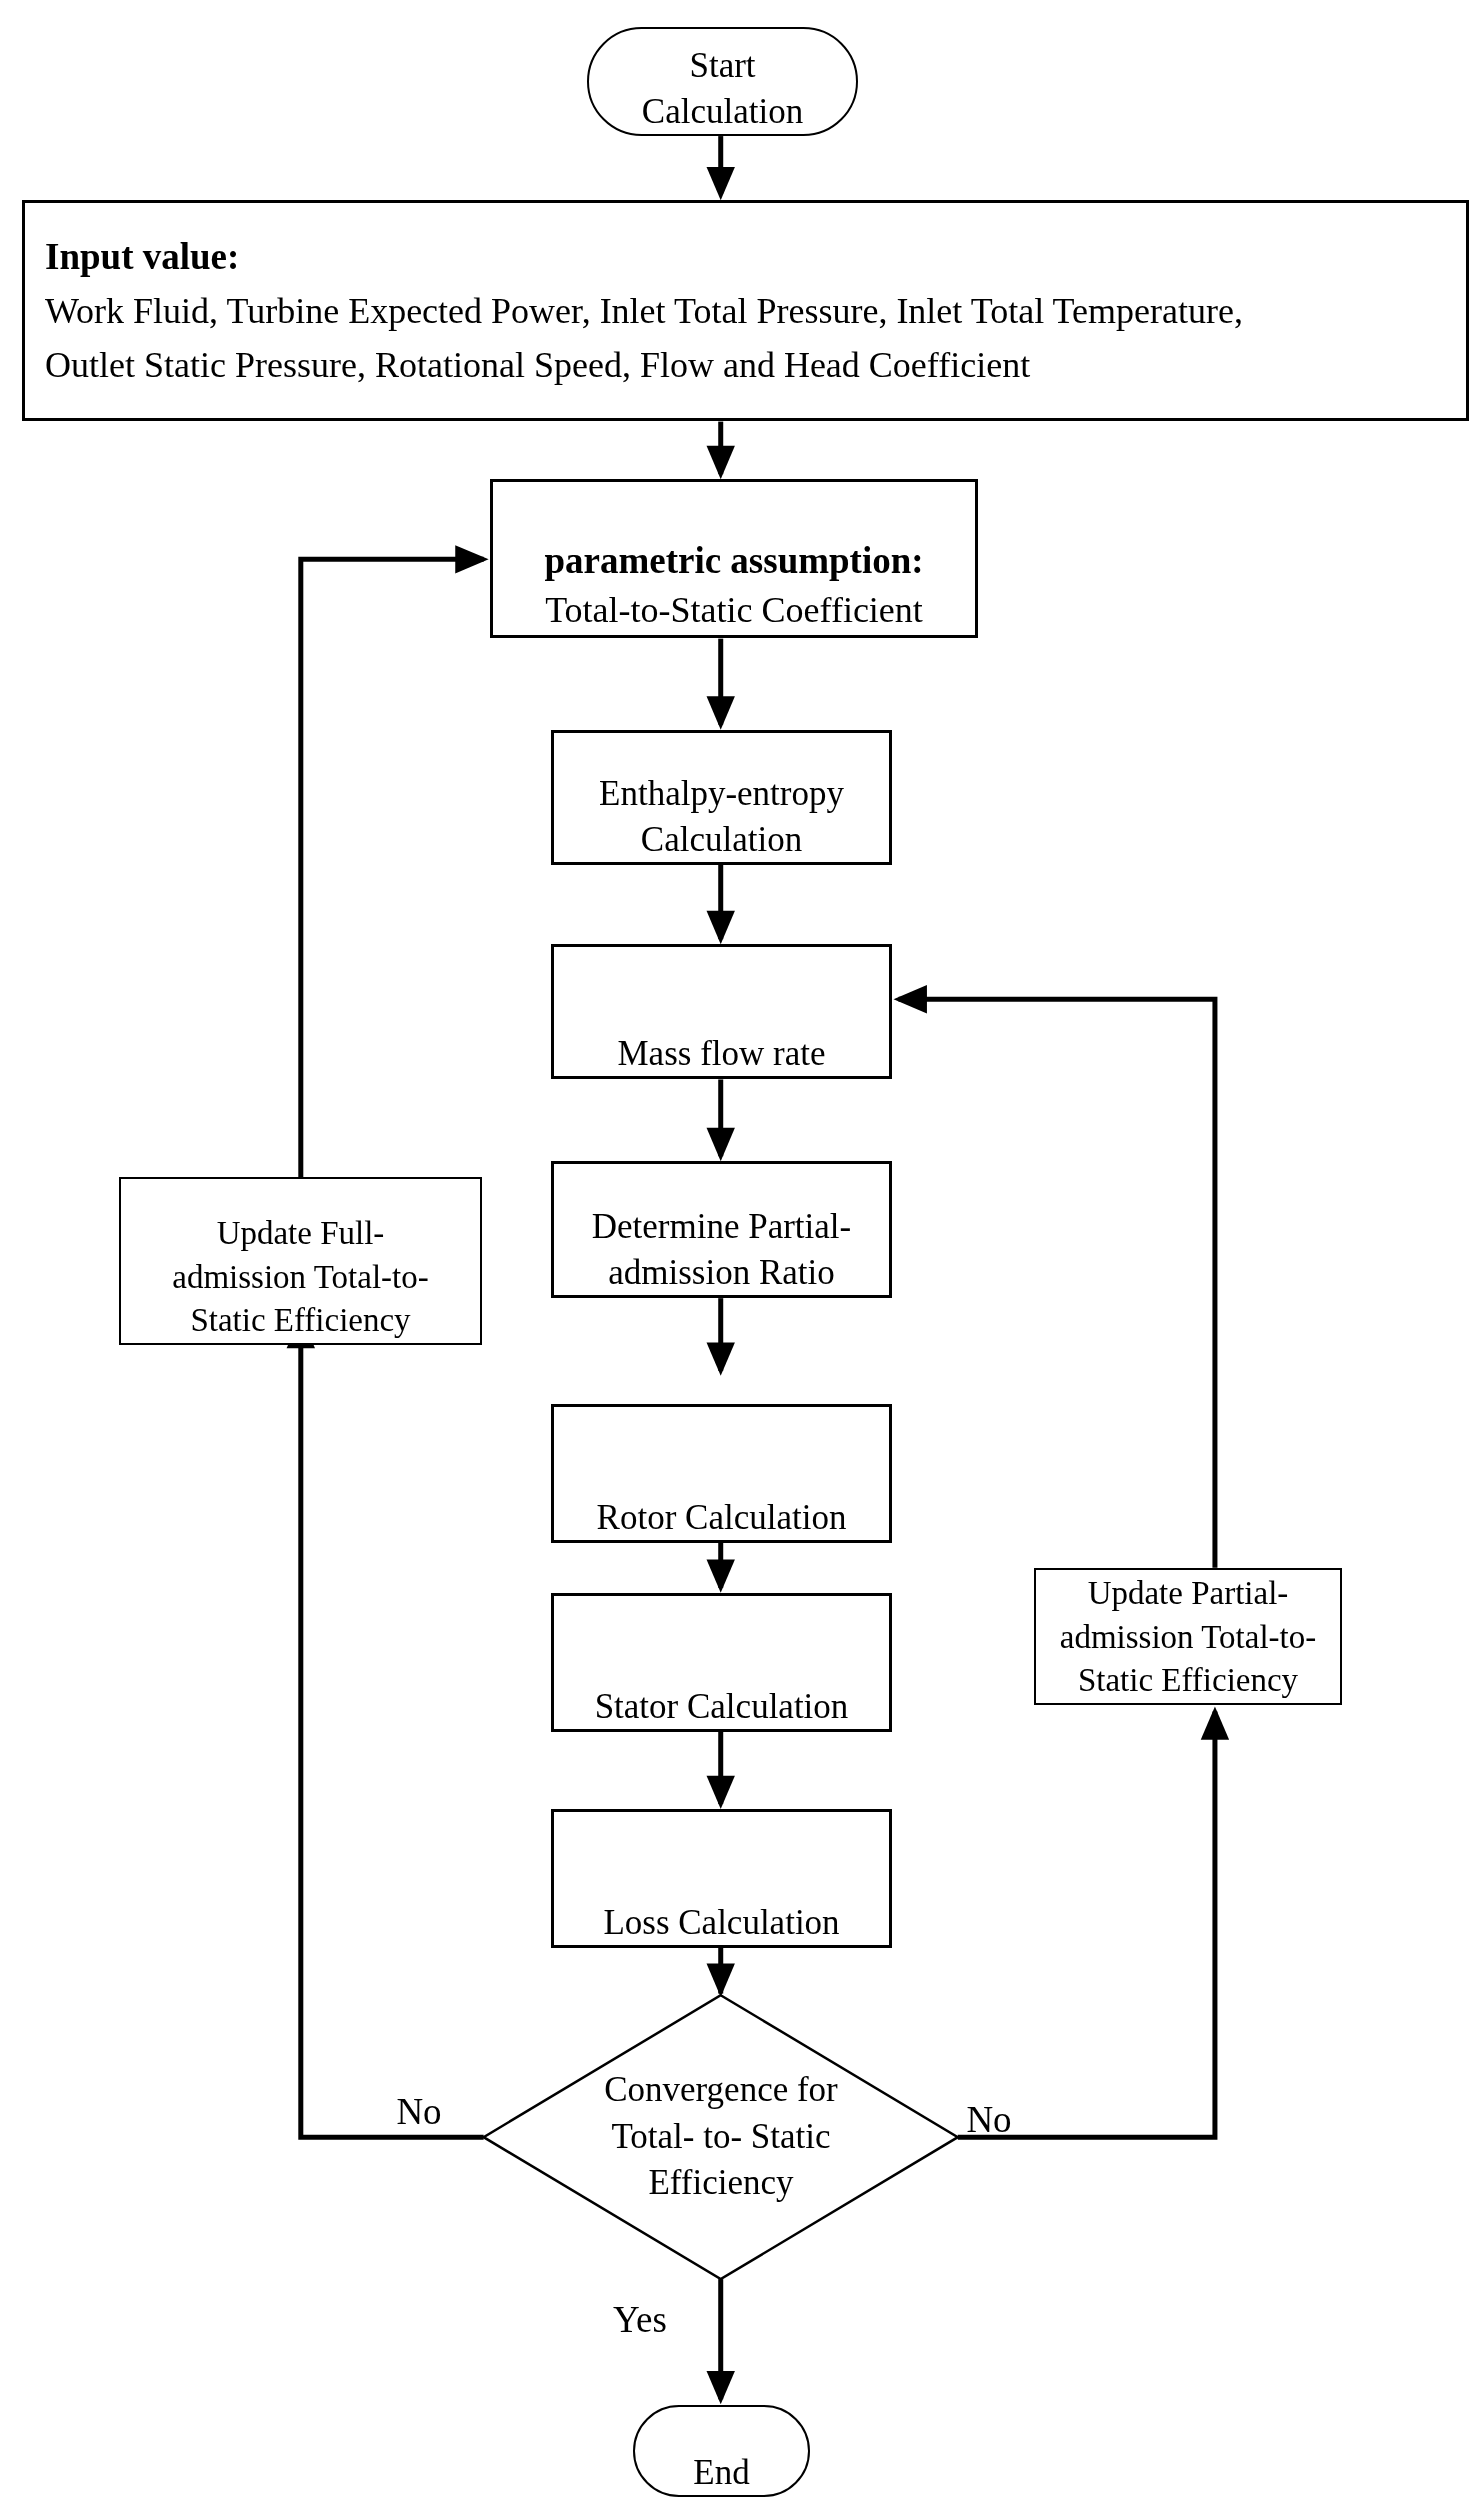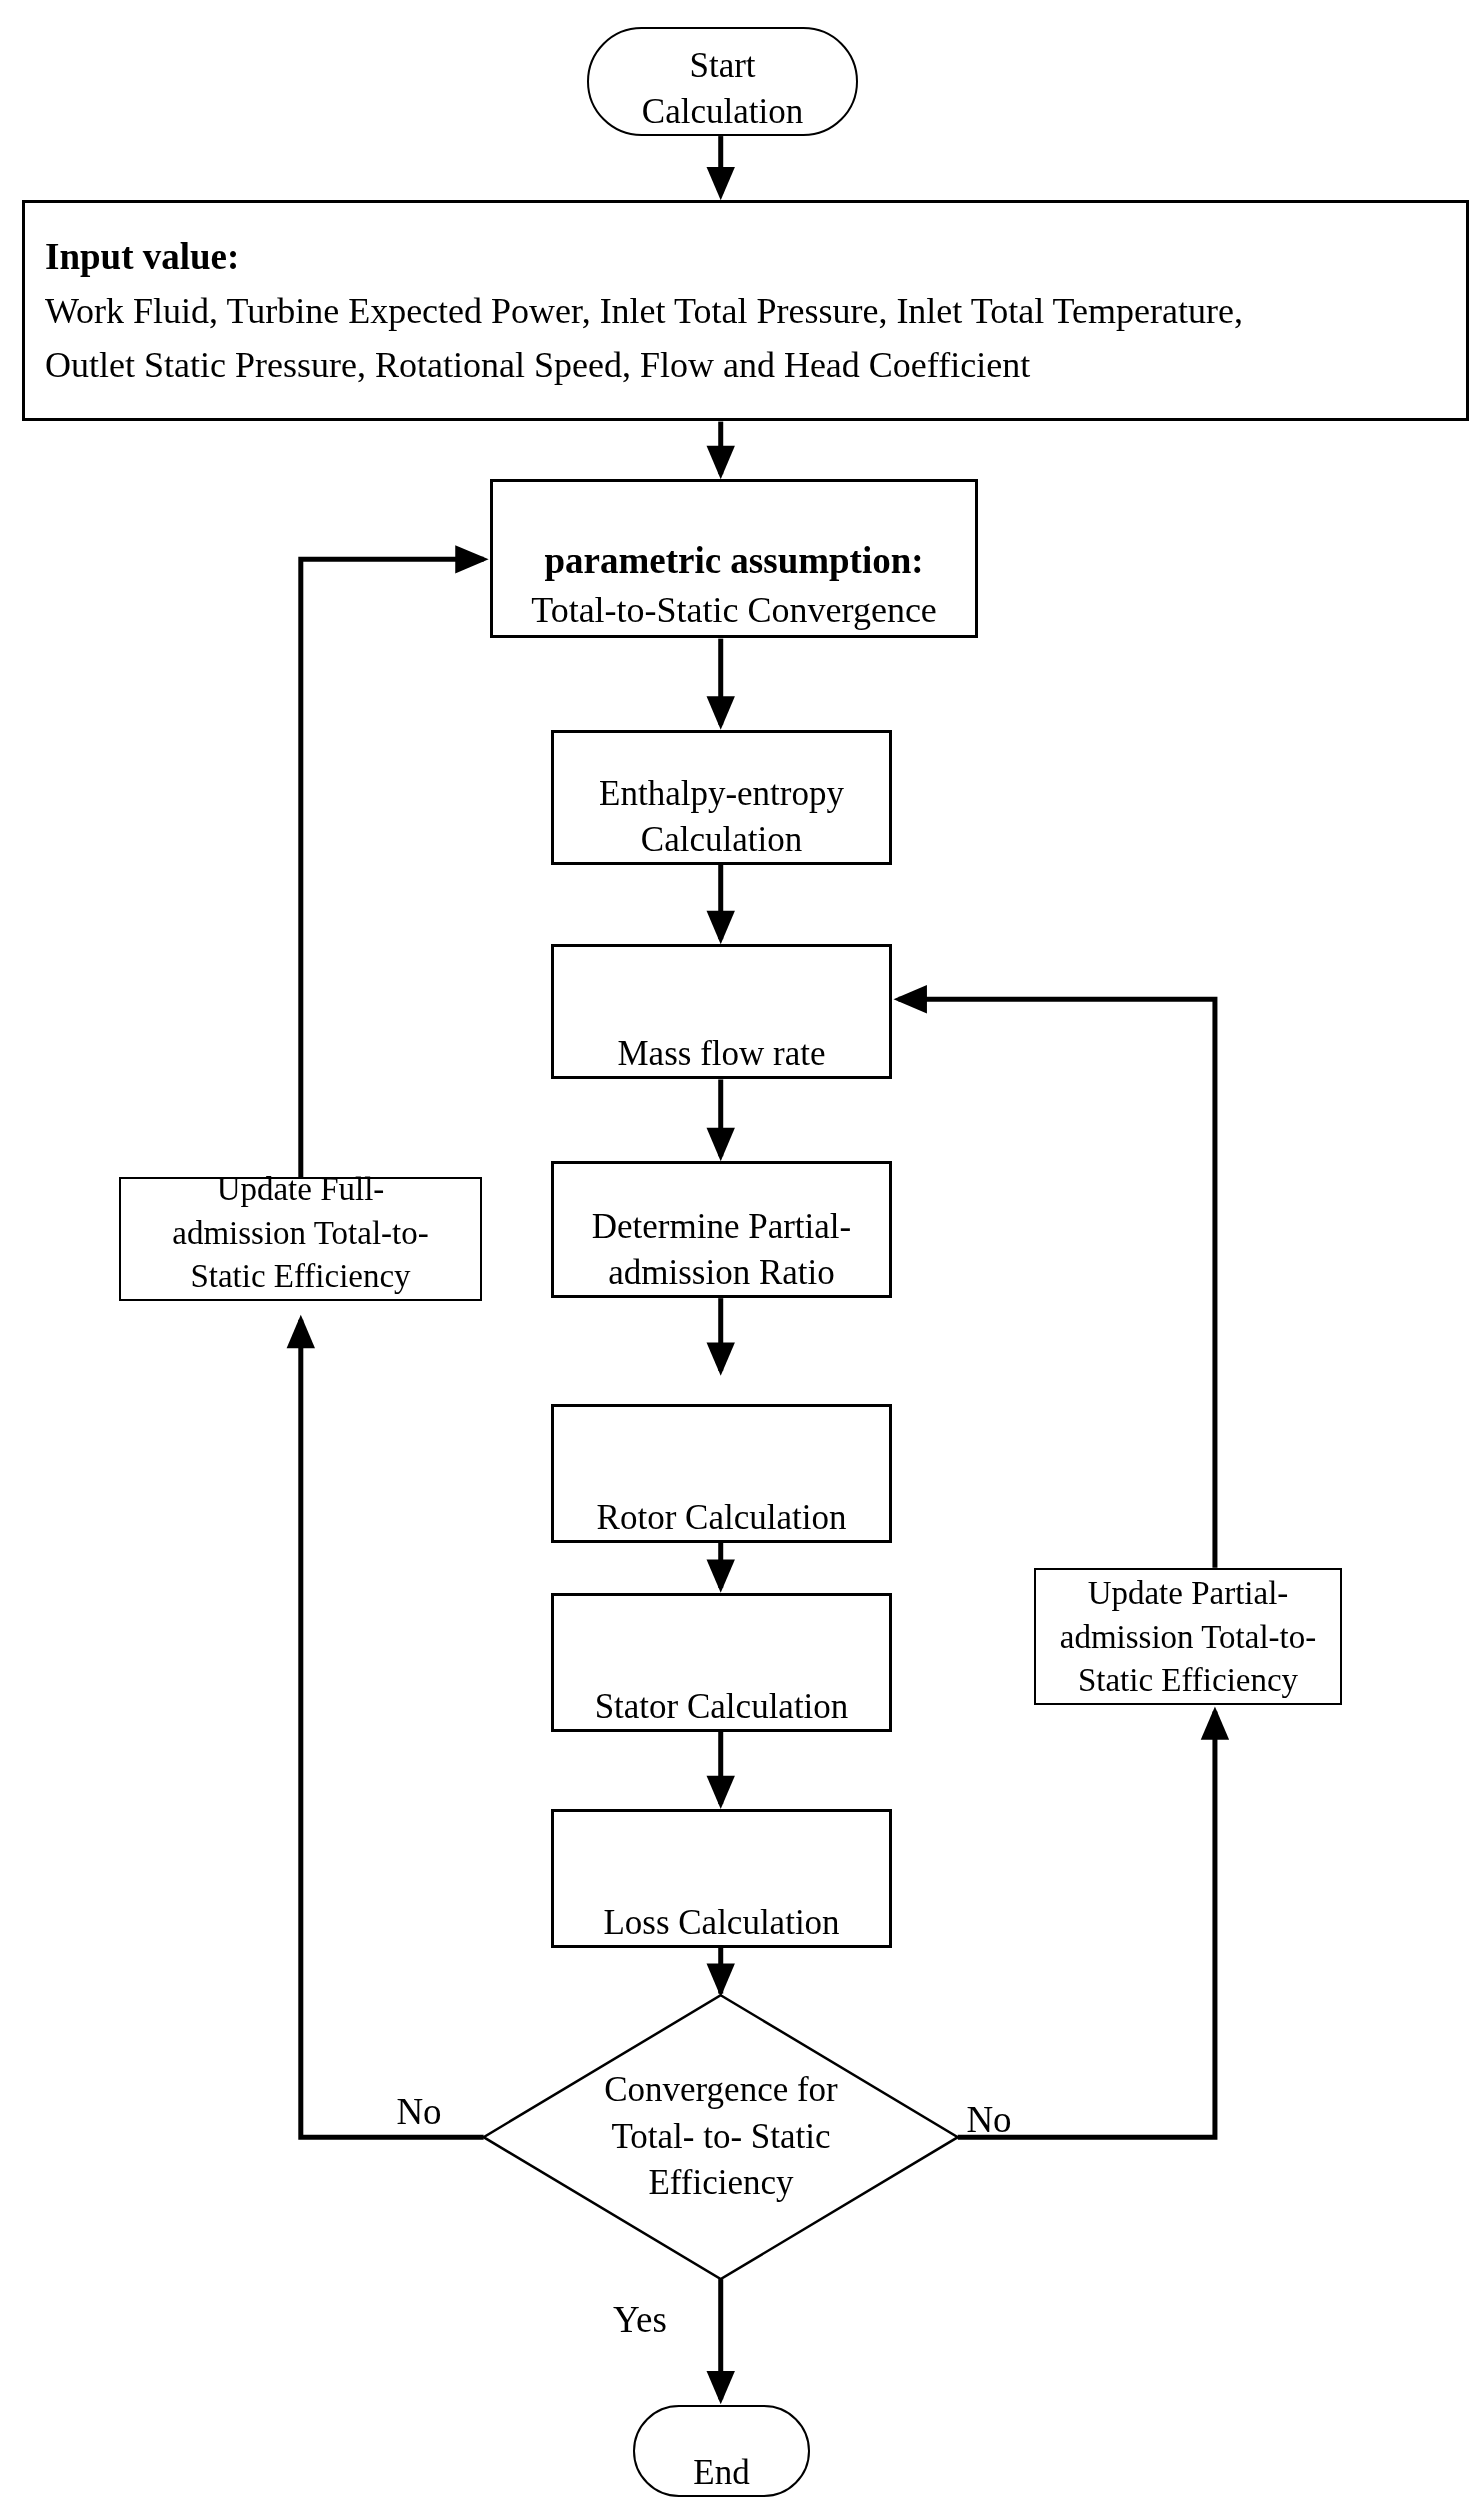--- a/index.html
+++ b/index.html
@@ -91,21 +91,21 @@
   </div>
 
   <div class="node input-node" style="left:22px;top:200px;width:1447px;height:221px;">
     <div class="input-title">Input value:</div>
     <div class="input-body">Work Fluid, Turbine Expected Power, Inlet Total Pressure, Inlet Total Temperature,
 Outlet Static Pressure, Rotational Speed, Flow and Head Coefficient</div>
   </div>
 
   <div class="node" style="left:490px;top:479px;width:488px;height:159px;">
     <div class="para-title">parametric assumption:</div>
-    <div class="para-sub">Total-to-Static Convergence</div>
+    <div class="para-sub">Total-to-Static Coefficient</div>
   </div>
 
   <div class="node" style="left:551px;top:730px;width:341px;height:135px;">
     <div class="label">Enthalpy-entropy
 Calculation</div>
   </div>
 
   <div class="node" style="left:551px;top:1161px;width:341px;height:137px;">
     <div class="label">Determine Partial-
 admission Ratio</div>
@@ -124,21 +124,21 @@
   </div>
 
   <div class="node" style="left:551px;top:1809px;width:341px;height:139px;">
     <div class="label">Loss Calculation</div>
   </div>
 
   <div class="decision-label" style="left:518px;top:2020px;width:406px;height:234px;">Convergence for
 Total- to- Static
 Efficiency</div>
 
-  <div class="node small" style="left:119px;top:1177px;width:363px;height:124px;border-width:2.5px;">
+  <div class="node small" style="left:119px;top:1177px;width:363px;height:168px;border-width:2.5px;">
     <div class="label">Update Full-
 admission Total-to-
 Static Efficiency</div>
   </div>
 
   <div class="node small" style="left:1034px;top:1568px;width:308px;height:137px;border-width:2.5px;">
     <div class="label">Update Partial-
 admission Total-to-
 Static Efficiency</div>
   </div>

